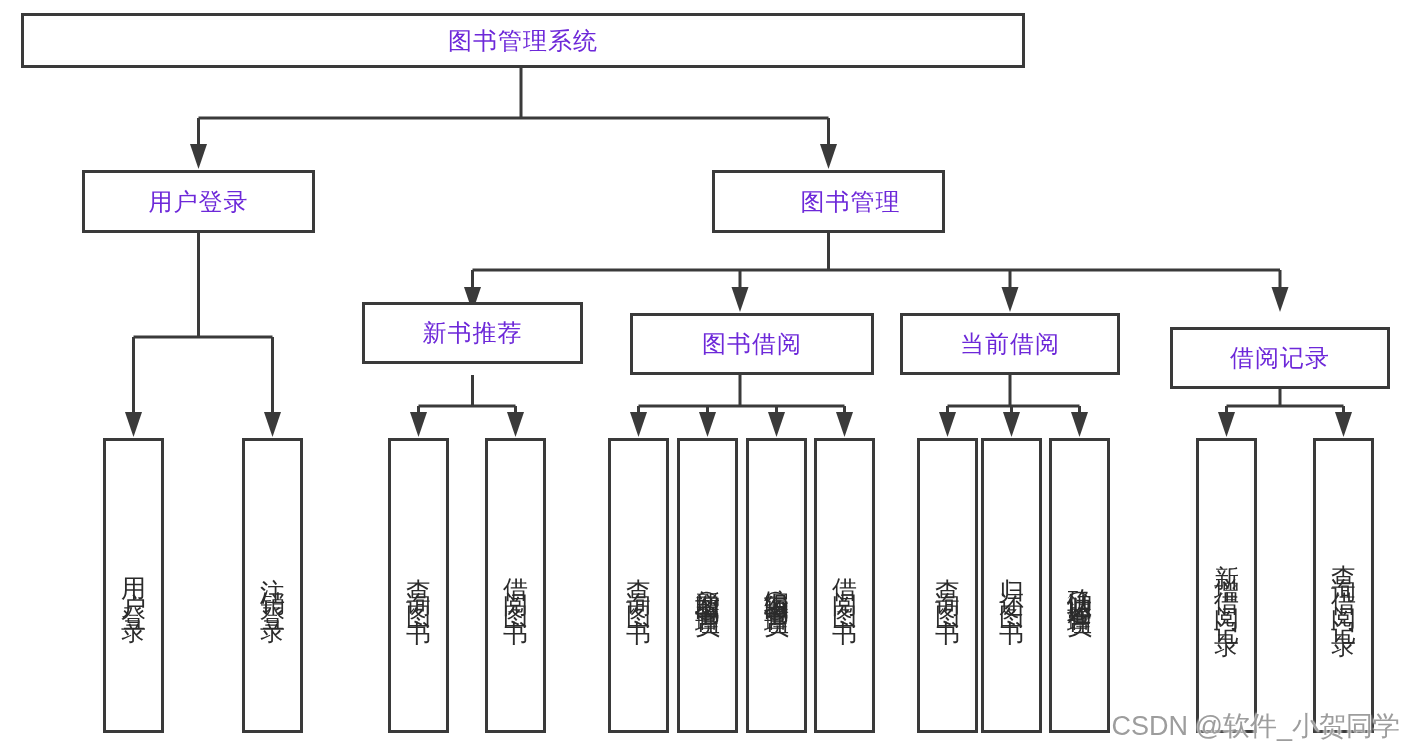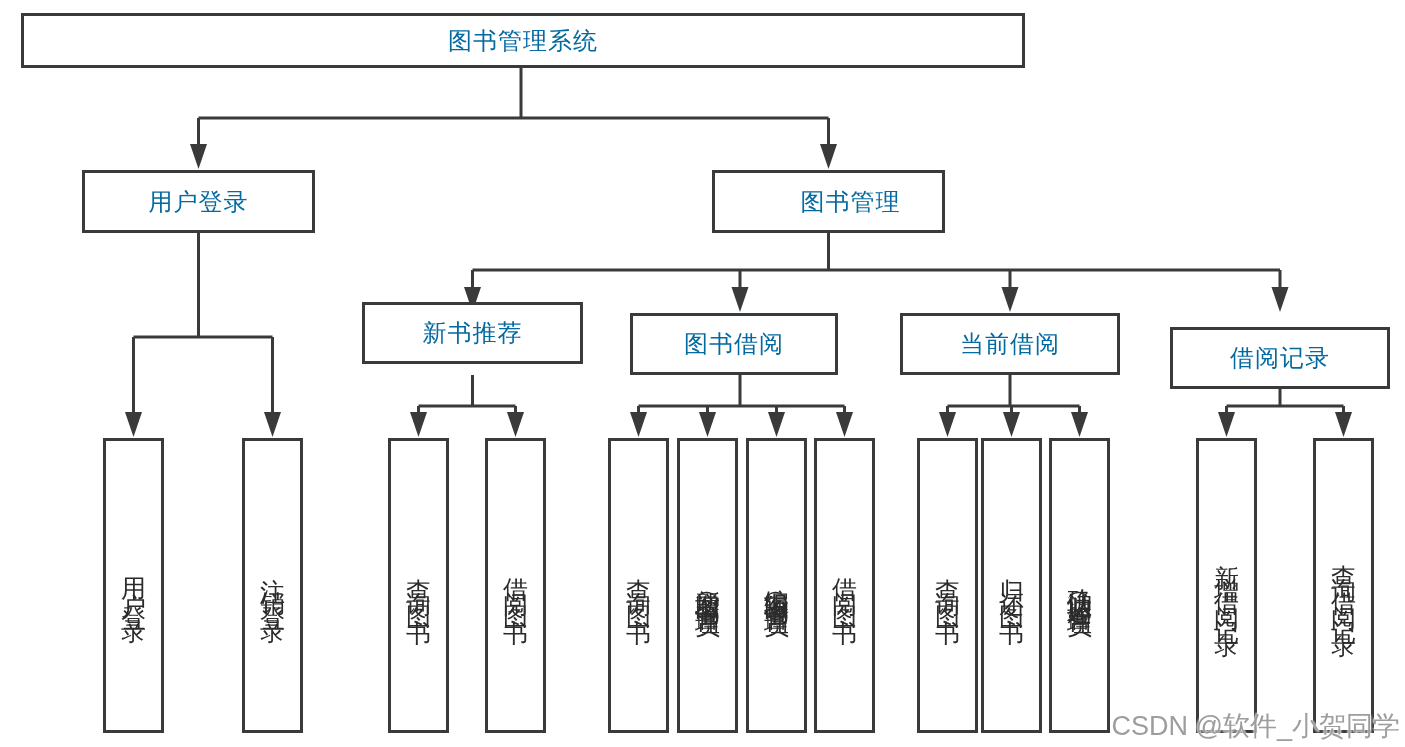--- a/index.html
+++ b/index.html
@@ -4,32 +4,32 @@
 <style>
   html,body{margin:0;padding:0;background:#fff;}
   .stage{
     position:relative;width:1405px;height:747px;background:#ffffff;overflow:hidden;
     font-family:"Liberation Sans","DejaVu Sans",sans-serif;color:#262626;
   }
   .box{
     position:absolute;box-sizing:border-box;border:3px solid #3a3a3a;background:#ffffff;
     display:flex;align-items:center;justify-content:center;z-index:2;
   }
-  .hlabel{font-size:24px;letter-spacing:1px;white-space:nowrap;color:#0369a1;}
+  .hlabel{font-size:24px;letter-spacing:1px;white-space:nowrap;color:#6d28d9;}
   .leaf{top:438px;width:61px;height:295px;}
   .vlabel{
     writing-mode:vertical-lr;text-orientation:mixed;font-size:25px;line-height:1;
     white-space:nowrap;color:#2b2b2b;
   }
   
   #b-root   {left:21px;  top:13px;  width:1004px;height:55px;}
   #b-login  {left:82px;  top:170px; width:233px; height:63px;}
   #b-mgmt   {left:712px; top:170px; width:233px; height:63px;padding-left:44px;}
   #b-rec    {left:362px; top:302px; width:221px; height:62px;}
-  #b-borrow {left:630px; top:313px; width:208px; height:62px;}
+  #b-borrow {left:630px; top:313px; width:244px; height:62px;}
   #b-current{left:900px; top:313px; width:220px; height:62px;}
   #b-records{left:1170px;top:313px; width:220px; height:62px;margin-top:14px;}
   #l-login   {left:103px;}
   #l-logout  {left:242px;}
   #l-rec-query  {left:388px;}
   #l-rec-borrow {left:485px;}
   #l-bb-query {left:608px;}
   #l-bb-add   {left:677px;}
   #l-bb-edit  {left:746px;}
   #l-bb-borrow{left:814px;}

